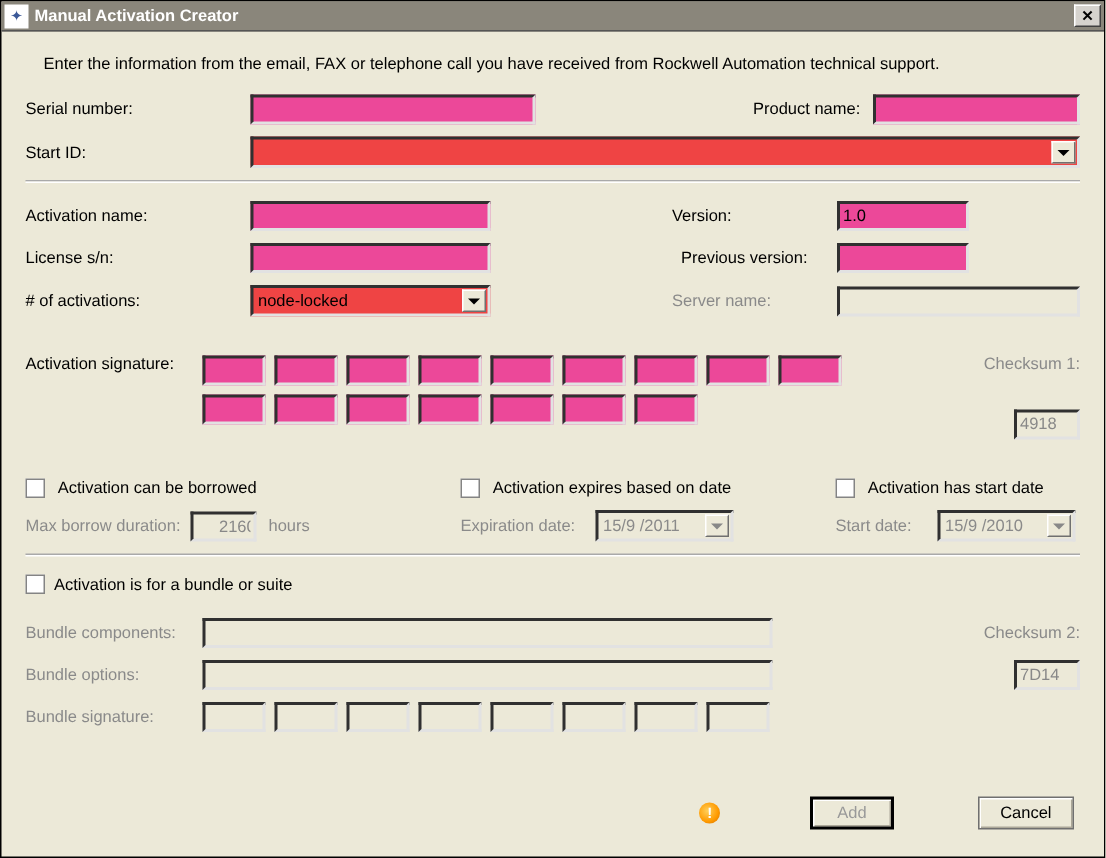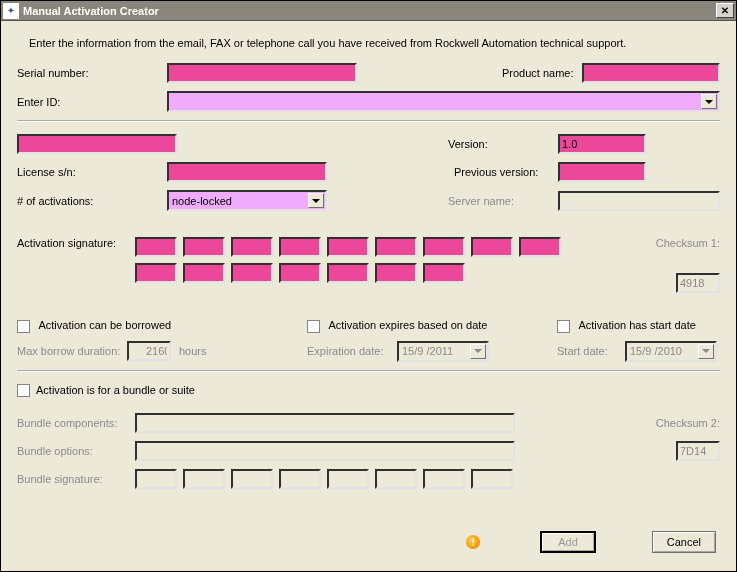--- a/index.html
+++ b/index.html
@@ -58,21 +58,21 @@
     border: 2px inset #fff;
     border-top-color:#848484; border-left-color:#848484;
     border-right-color:#e2e2e2; border-bottom-color:#e2e2e2;
     font: inherit;
     padding: 1px 2px;
   }
   .input[disabled] { background:#ece9d8; color:#888;}
   .select {
     height: 21px;
     position: relative;
-    background:#f0abfc;
+    background:#ef4444;
     border: 2px inset #fff;
     border-top-color:#848484; border-left-color:#848484;
     border-right-color:#e2e2e2; border-bottom-color:#e2e2e2;
     display:flex; align-items:center;
     padding-left:3px;
   }
   .select[disabled]{ background:#ece9d8; color:#888;text-align:right;}
   .select-btn {
     position:absolute; right:1px; top:1px; bottom:1px;
     width:16px;
@@ -137,30 +137,31 @@
     <div class="instr">Enter the information from the email, FAX or telephone call you have received from Rockwell Automation technical support.</div>
 
     <div class="row">
       <span class="label col-l1">Serial number:</span>
       <input class="input" style="width: 190px;" value="">
       <span style="flex:1"></span>
       <span class="label" style="width:80px">Product name:</span>
       <input class="input" style="width: 138px;" value="">
     </div>
     <div class="row">
-      <span class="label col-l1">Enter ID:</span>
+      <span class="label col-l1">Start ID:</span>
       <div class="select" style="flex:1">
         <span></span>
         <div class="select-btn"></div>
       </div>
     </div>
 
     <hr class="sep">
 
     <div class="row">
+      <span class="label col-l1">Activation name:</span>
       <input class="input" style="width: 160px;" value="">
       <span style="flex:1"></span>
       <span class="label" style="width:110px">Version:</span>
       <input class="input" style="width: 88px;" value="1.0">
       <span style="width:74px"></span>
     </div>
     <div class="row">
       <span class="label col-l1">License s/n:</span>
       <input class="input" style="width: 160px;" value="">
       <span style="flex:1"></span>

